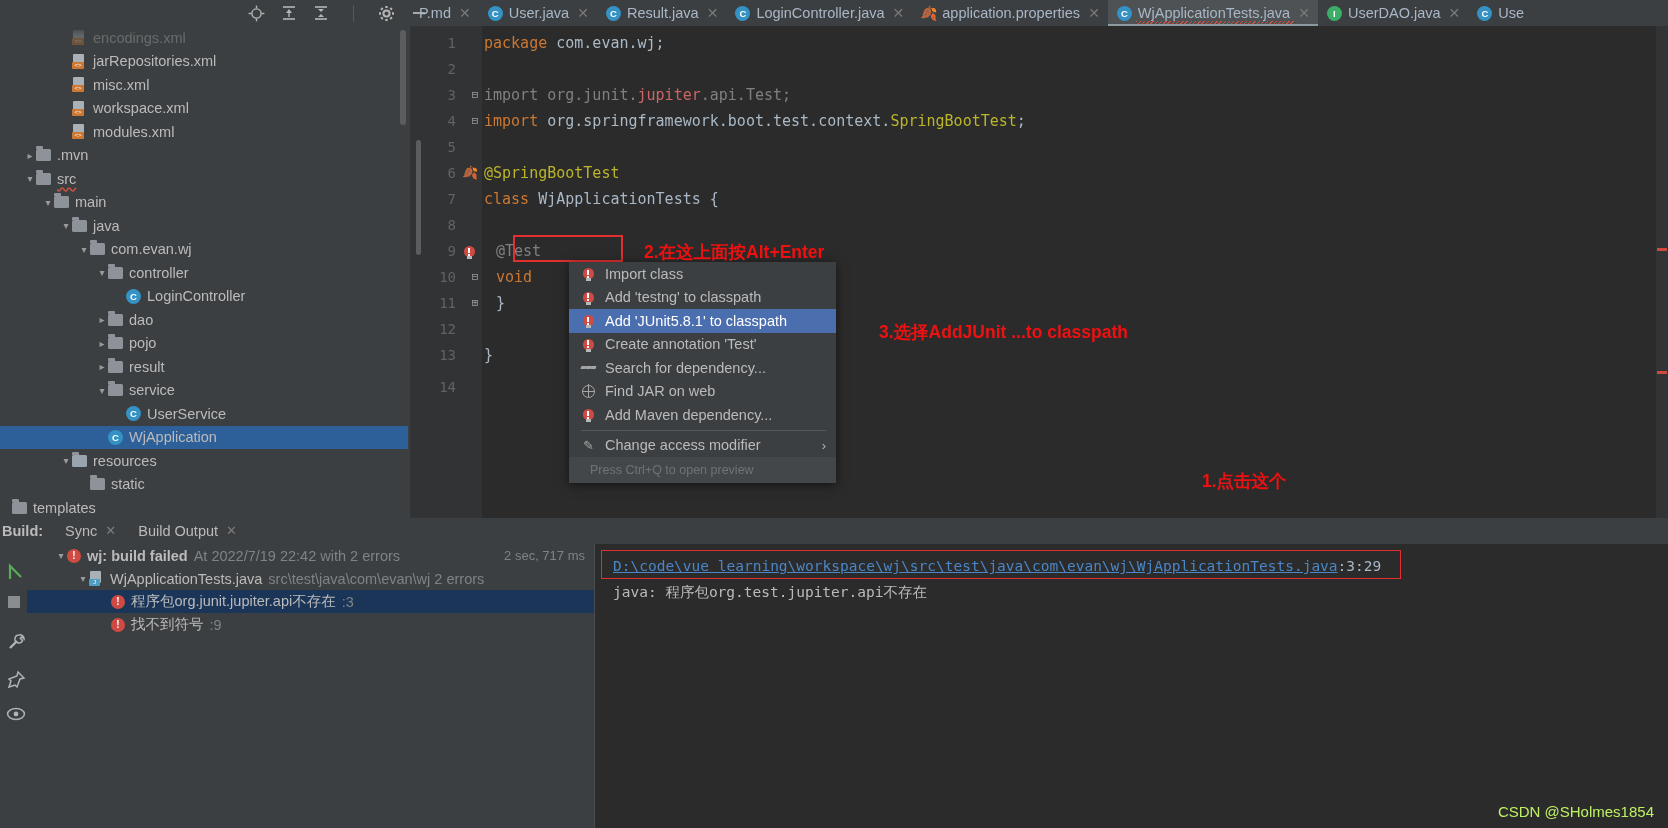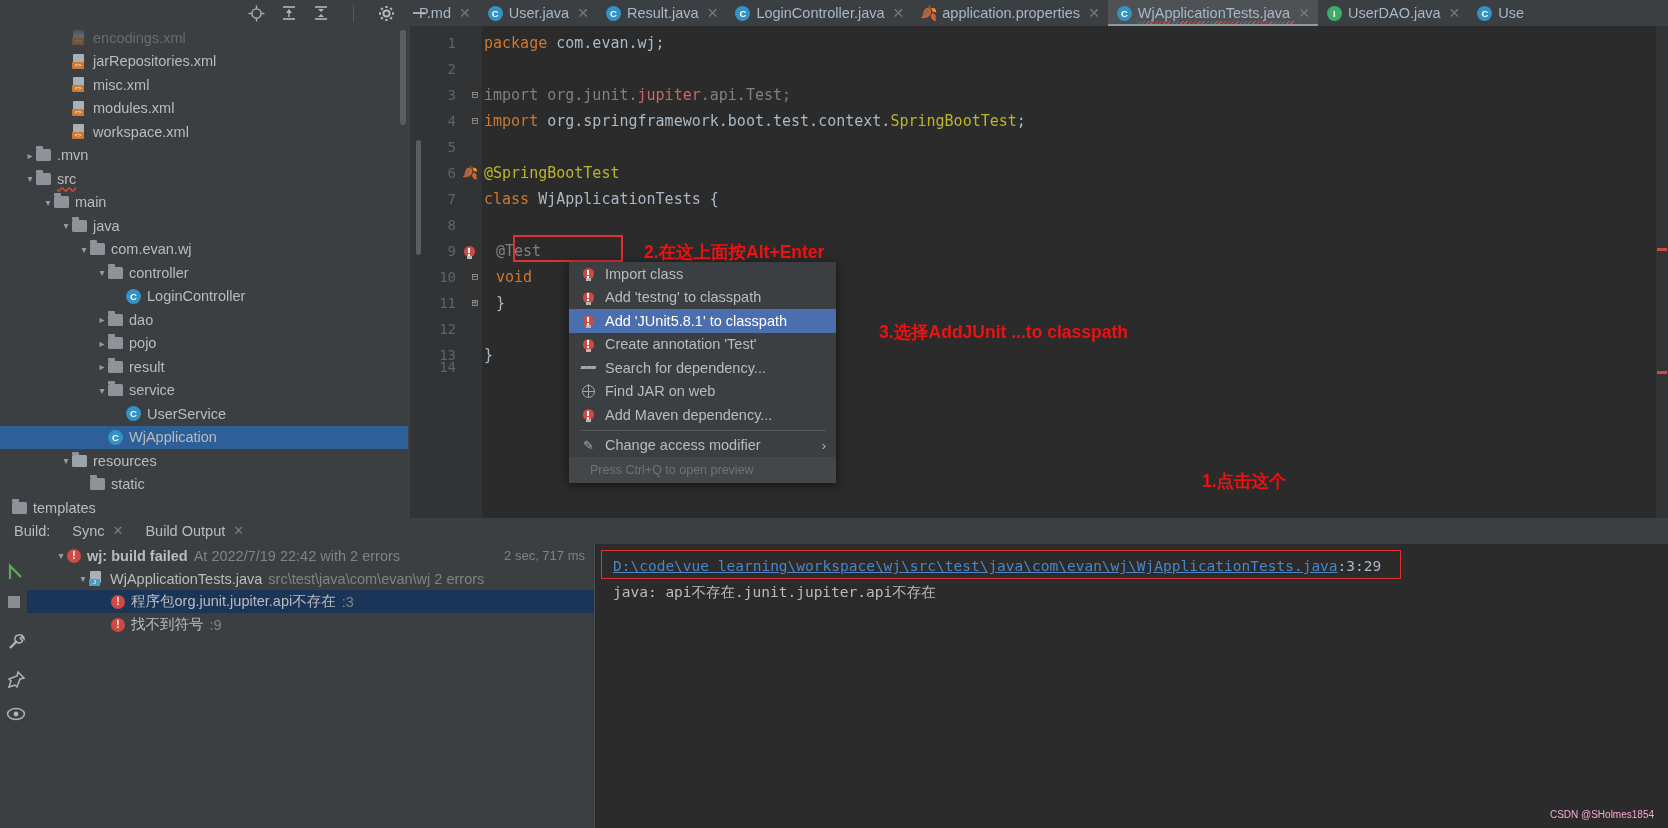--- a/index.html
+++ b/index.html
@@ -110,21 +110,21 @@
   .bfile .tg{position:absolute;left:0;bottom:0;width:11px;height:7px;background:#4e9ec4;border-radius:1px;color:#fff;font-size:6px;line-height:7px;text-align:center;}
   .bdim { color:#7f8386; }
   .btime { position:absolute; right:10px; color:#7f8386; font-size:13px; }
   .bsplit { position:absolute; left:594px; top:544px; width:1px; height:284px; background:#4a4d4f; }
 
   
   .console { position:absolute; left:595px; top:544px; width:1073px; height:284px; background:#2b2b2b; }
   .cons-line { position:absolute; font-family:"DejaVu Sans Mono", monospace; font-size:14.5px; white-space:nowrap; }
   .link { color:#4a86c8; text-decoration:underline; }
   .consbox { position:absolute; left:601px; top:550px; width:800px; height:29px; border:1px solid #e03030; }
-  .watermark { position:absolute; right:14px; bottom:8px; color:#f9a8d4; font-size:10px; }
+  .watermark { position:absolute; right:14px; bottom:8px; color:#bef264; font-size:15px; }
 </style>
 </head>
 <body>
 
 <div id="app">
 
   <div class="topbar">
     <div class="project-head">
       <div class="proj-ico"></div>
       <span class="proj-label">Project</span>
@@ -248,29 +248,29 @@
             <span class="tg">&lt;&gt;</span>
           </span>
           <span style="">misc.xml</span>
         </div>
         <div class="row" style="padding-left: 60px;">
           <span class="arrow"></span>
           <span class="xmlico">
             <span class="pg"></span>
             <span class="tg">&lt;&gt;</span>
           </span>
-          <span style="">modules.xml</span>
+          <span style="">workspace.xml</span>
         </div>
         <div class="row" style="padding-left: 60px;">
           <span class="arrow"></span>
           <span class="xmlico">
             <span class="pg"></span>
             <span class="tg">&lt;&gt;</span>
           </span>
-          <span style="">workspace.xml</span>
+          <span style="">modules.xml</span>
         </div>
         <div class="row" style="padding-left: 24px;">
           <span class="arrow">▸</span>
           <span class="fldr"></span>
           <span style="">.mvn</span>
         </div>
         <div class="row" style="padding-left: 24px;">
           <span class="arrow">▾</span>
           <span class="fldr"></span>
           <span style="text-decoration:underline wavy #cc5040;text-underline-offset:3px;">src</span>
@@ -404,21 +404,21 @@
           <span class="ctext" style="left:86px"><span class="pl">}</span></span>
         </div>
         <div class="cl" style="top: 290px;">
           <span class="lnum">12</span>
           <span class="ctext" style="left:74px"></span>
         </div>
         <div class="cl" style="top: 316px;">
           <span class="lnum">13</span>
           <span class="ctext" style="left:74px"><span class="pl">}</span></span>
         </div>
-        <div class="cl" style="top: 328px;">
+        <div class="cl" style="top: 348px;">
           <span class="lnum">14</span>
           <span class="ctext" style="left:74px"></span>
         </div>
       </div>
     <div class="errstrip">
       <div class="errmark" style="top:222px"></div>
       <div class="errmark" style="top:345px"></div>
     </div>
   </div>
   <div class="codescroll"></div>
@@ -495,21 +495,21 @@
     <div class="pfoot">Press Ctrl+Q to open preview</div>
   </div>
 
   <div id="annos">
       <div class="anno-red" style="left: 644px; top: 240px; color: rgb(238, 17, 17);">2.在这上面按Alt+Enter</div>
       <div class="anno-red" style="left: 879px; top: 320px; color: rgb(238, 17, 17);">3.选择AddJUnit ...to classpath</div>
       <div class="anno-red" style="left: 1202px; top: 469px; color: rgb(238, 17, 17);">1.点击这个</div>
     </div>
 
   <div class="buildbar">
-    <span class="bb-label" style="margin-left:12px;">Build:</span>
+    <span class="bb-label" style="margin-left:0;font-weight:bold;">Build:</span>
     <span class="bb-tab">
       <span>Sync</span>
       <span class="close">✕</span>
     </span>
     <span class="bb-tab active">
       <span>Build Output</span>
       <span class="close">✕</span>
     </span>
   </div>
 
@@ -572,18 +572,18 @@
         <span style="font-weight:normal">找不到符号</span>
         <span class="bdim" style="margin-left:6px">:9</span>
       </div>
     </div>
   <div class="bsplit"></div>
 
   <div class="console">
     <div class="cons-line" style="left:18px; top:14px;">
       <span class="link">D:\code\vue learning\workspace\wj\src\test\java\com\evan\wj\WjApplicationTests.java</span><span style="color:#a9b7c6;">:3:29</span>
     </div>
-    <div class="cons-line" style="left:18px; top:39px; color:#bbbbbb;">java: api不存在.junit.jupiter.api不存在</div>
+    <div class="cons-line" style="left:18px; top:39px; color:#bbbbbb;">java: 程序包org.test.jupiter.api不存在</div>
   </div>
   <div class="consbox"></div>
 
   <div class="watermark">CSDN @SHolmes1854</div>
 </div>
 
 </body></html>

